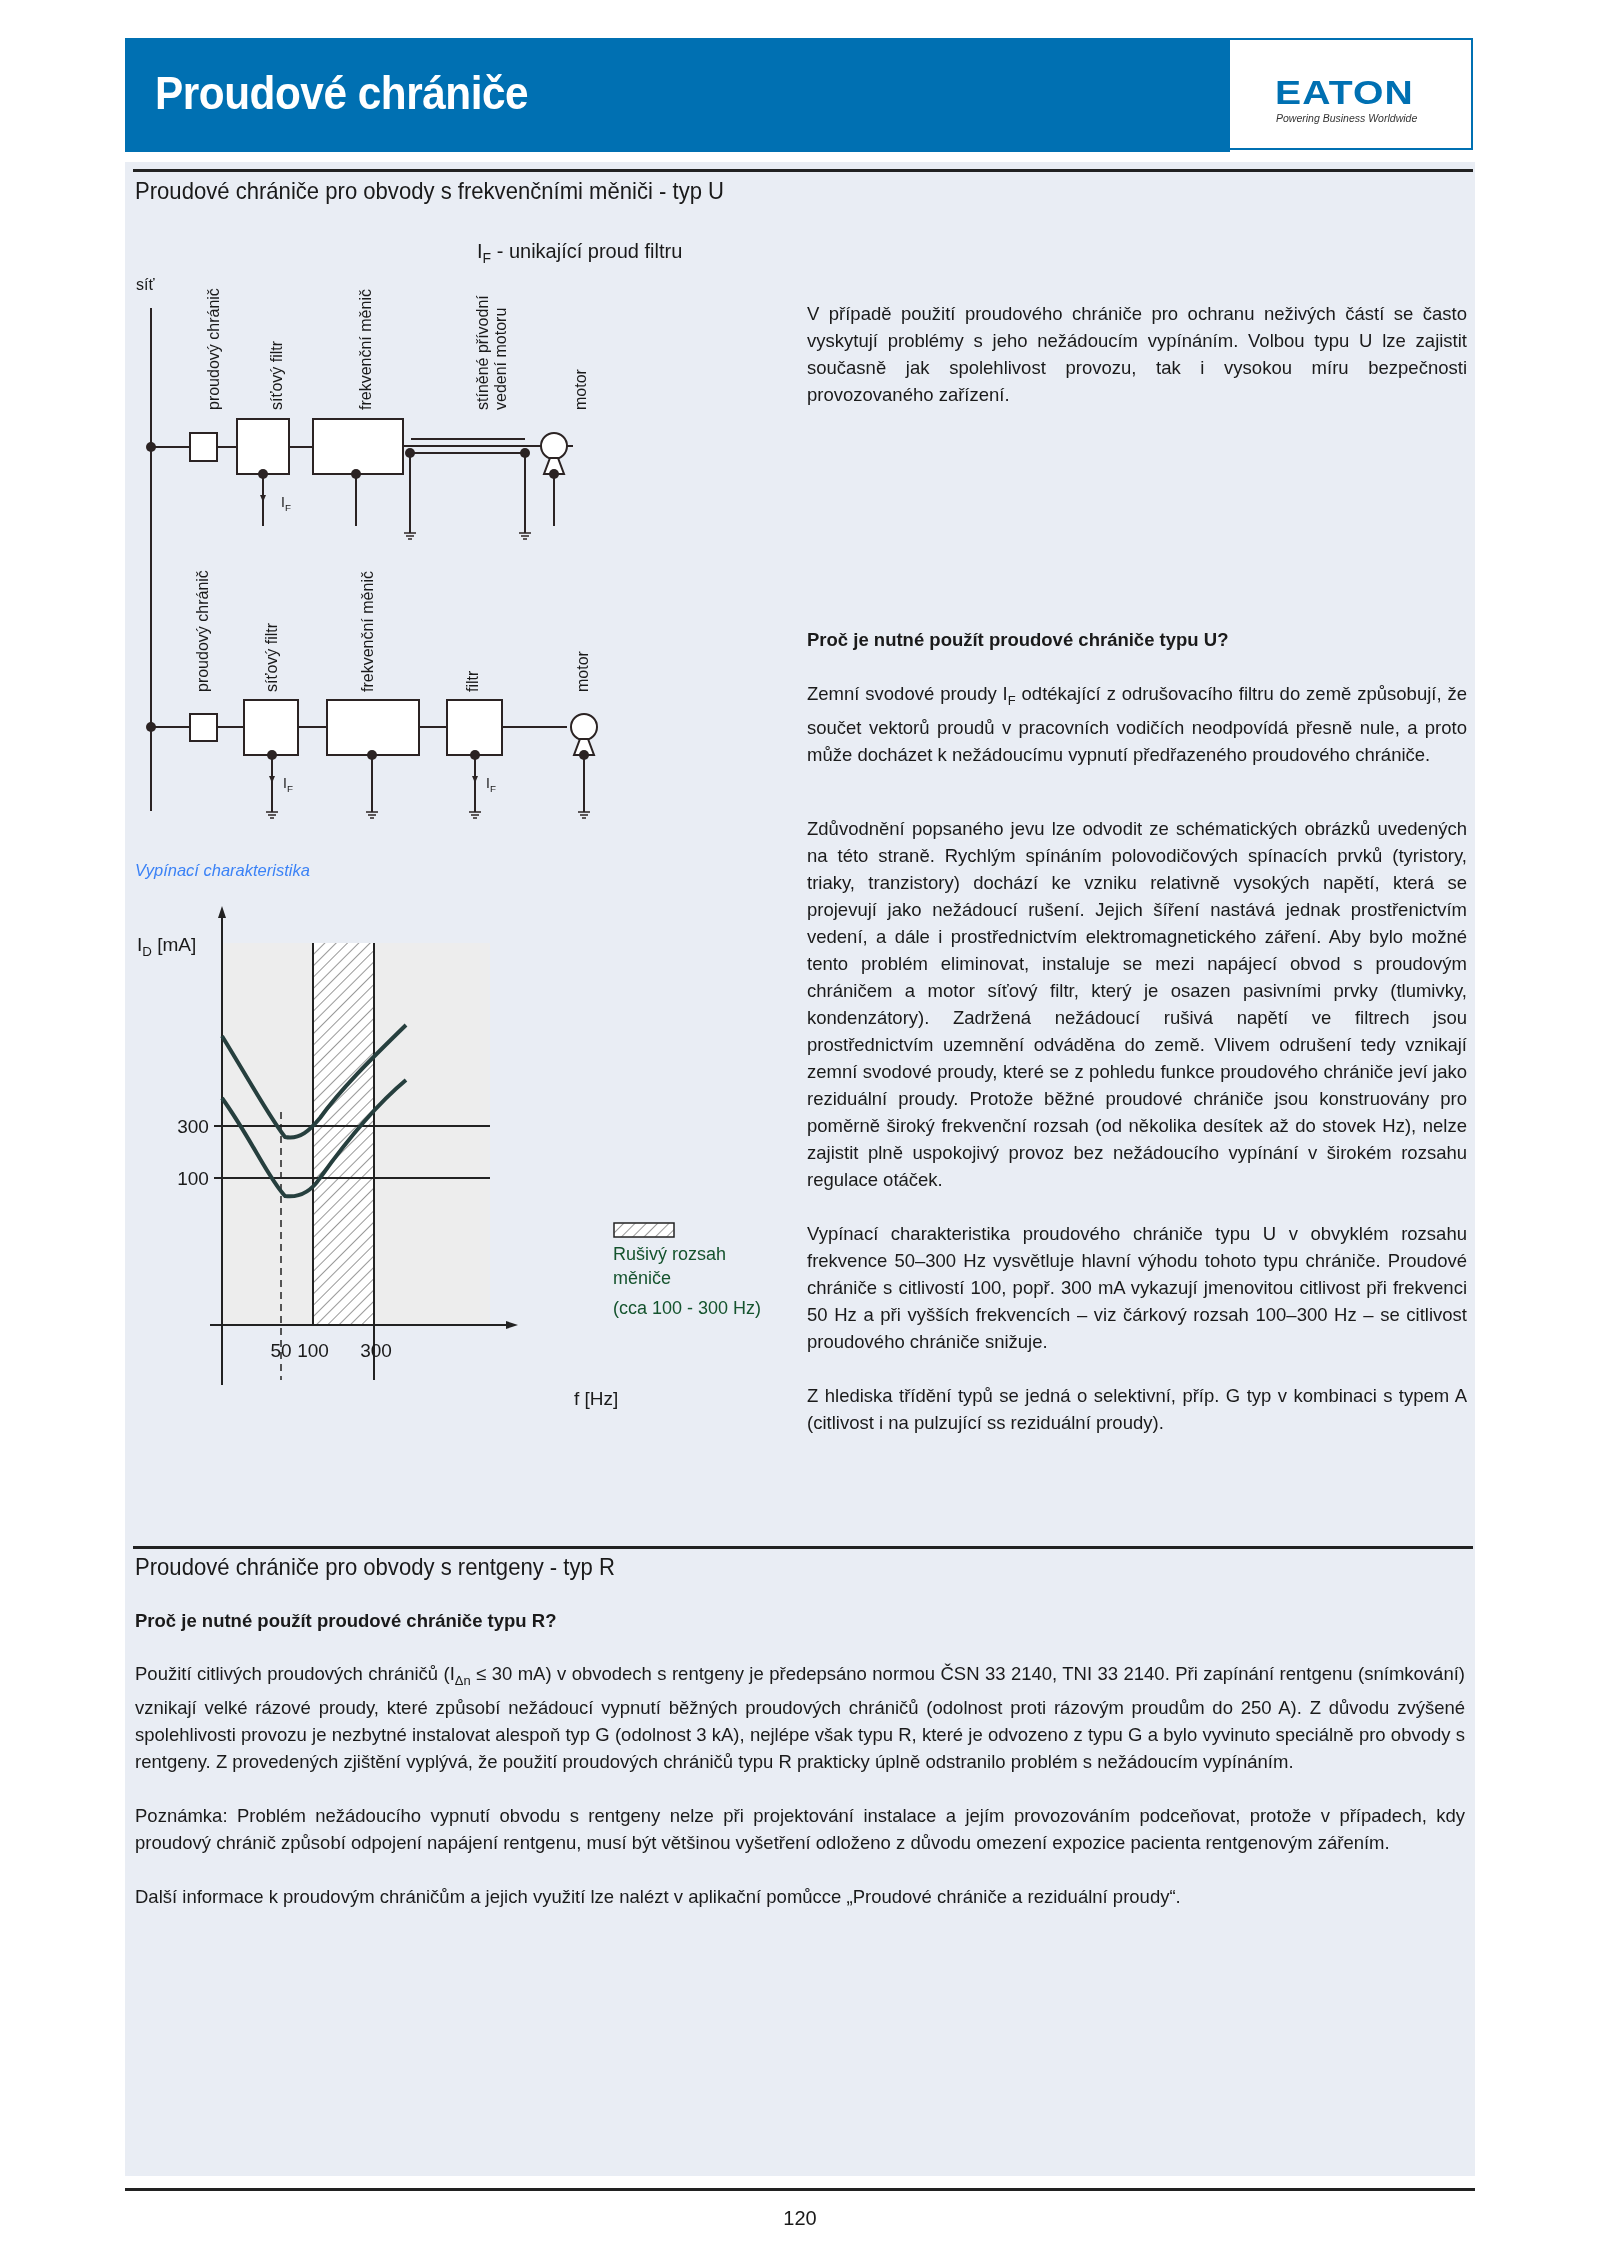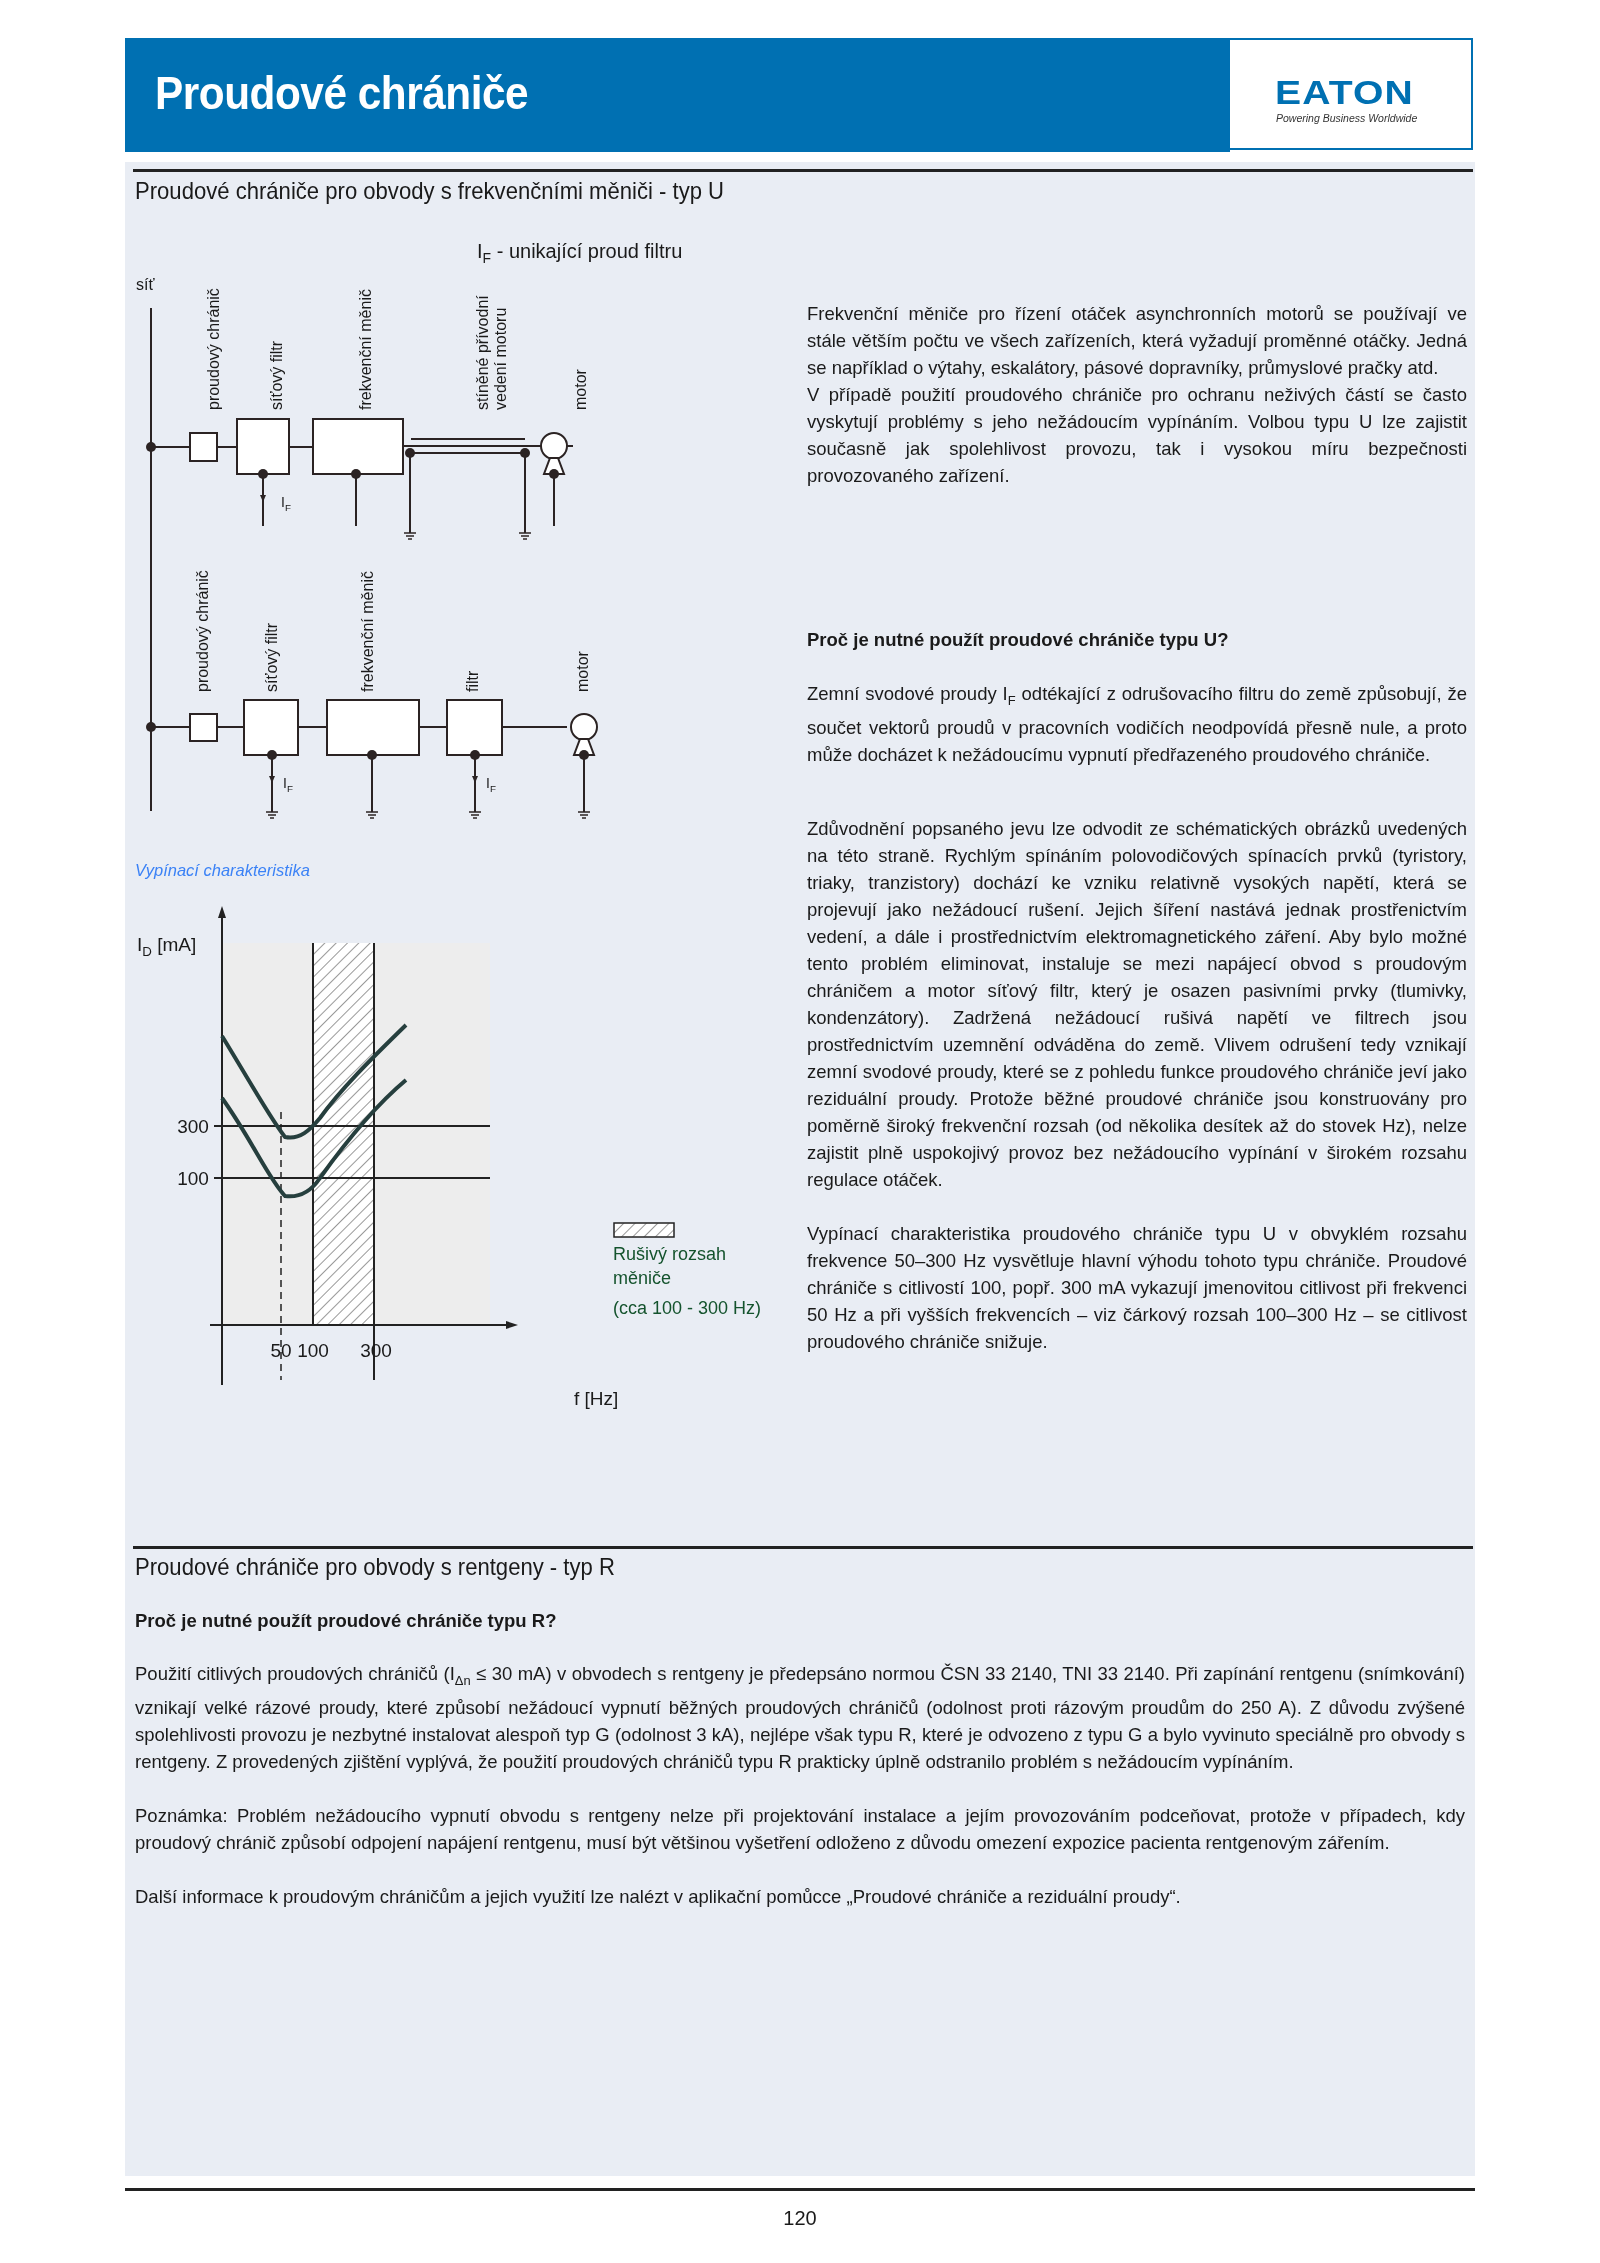--- a/index.html
+++ b/index.html
@@ -178,33 +178,33 @@
   <rect x="1" y="1" width="60" height="14" fill="#fff" stroke="#222" stroke-width="1.5"></rect>
   <rect x="1" y="1" width="60" height="14" fill="url(#hatch)"></rect>
 </svg>
 <div class="legend-txt" style="left:613px;top:1242px;">
   <div>Rušivý rozsah</div>
   <div>měniče</div>
 </div>
 <div class="legend-txt" style="left:613px;top:1296px;">(cca 100 - 300 Hz)</div>
 
 <div class="txt" style="left:807px;top:300px;width:660px;">
-  <div>Frekvenční měniče pro řízení otáček asynchronních motorů se používají ve stále větším počtu ve všech zařízeních, která vyžadují proměnné otáčky. Jedná se například o výtahy, eskalátory, pásové dopravníky, průmyslové pračky atd.</div>
   <div>V případě použití proudového chrániče pro ochranu neživých částí se často vyskytují problémy s jeho nežádoucím vypínáním. Volbou typu U lze zajistit současně jak spolehlivost provozu, tak i vysokou míru bezpečnosti provozovaného zařízení.</div>
 </div>
 
 <div class="txt bold" style="left:807px;top:626px;width:660px;">Proč je nutné použít proudové chrániče typu U?</div>
 
 <div class="txt" style="left:807px;top:680px;width:660px;">
   <span>Zemní svodové proudy I</span><sub>F</sub><span> odtékající z odrušovacího filtru do země způsobují, že součet vektorů proudů v pracovních vodičích neodpovídá přesně nule, a proto může docházet k nežádoucímu vypnutí předřazeného proudového chrániče.</span>
 </div>
 
 <div class="txt" style="left:807px;top:815px;width:660px;">
   <p>Zdůvodnění popsaného jevu lze odvodit ze schématických obrázků uvedených na této straně. Rychlým spínáním polovodičových spínacích prvků (tyristory, triaky, tranzistory) dochází ke vzniku relativně vysokých napětí, která se projevují jako nežádoucí rušení. Jejich šíření nastává jednak prostřenictvím vedení, a dále i prostřednictvím elektromagnetického záření. Aby bylo možné tento problém eliminovat, instaluje se mezi napájecí obvod s proudovým chráničem a motor síťový filtr, který je osazen pasivními prvky (tlumivky, kondenzátory). Zadržená nežádoucí rušivá napětí ve filtrech jsou prostřednictvím uzemnění odváděna do země. Vlivem odrušení tedy vznikají zemní svodové proudy, které se z pohledu funkce proudového chrániče jeví jako reziduální proudy. Protože běžné proudové chrániče jsou konstruovány pro poměrně široký frekvenční rozsah (od několika desítek až do stovek Hz), nelze zajistit plně uspokojivý provoz bez nežádoucího vypínání v širokém rozsahu regulace otáček.</p>
   <p>Vypínací charakteristika proudového chrániče typu U v obvyklém rozsahu frekvence 50–300 Hz vysvětluje hlavní výhodu tohoto typu chrániče. Proudové chrániče s citlivostí 100, popř. 300 mA vykazují jmenovitou citlivost při frekvenci 50 Hz a při vyšších frekvencích – viz čárkový rozsah 100–300 Hz – se citlivost proudového chrániče snižuje.</p>
+  <p>Z hlediska třídění typů se jedná o selektivní, příp. G typ v kombinaci s typem A (citlivost i na pulzující ss reziduální proudy).</p>
 </div>
 
 <div class="rule" style="top:1546px"></div>
 <div class="h2" style="top:1553px">Proudové chrániče pro obvody s rentgeny - typ R</div>
 <div class="txt bold" style="left:135px;top:1607px;width:1330px;">Proč je nutné použít proudové chrániče typu R?</div>
 
 <div class="txt" style="left:135px;top:1660px;width:1330px;">
   <p><span>Použití citlivých proudových chráničů (I</span><sub>Δn</sub><span> ≤ 30 mA) v obvodech s rentgeny je předepsáno normou ČSN 33 2140, TNI 33 2140. Při zapínání rentgenu (snímkování) vznikají velké rázové proudy, které způsobí nežádoucí vypnutí běžných proudových chráničů (odolnost proti rázovým proudům do 250 A). Z důvodu zvýšené spolehlivosti provozu je nezbytné instalovat alespoň typ G (odolnost 3 kA), nejlépe však typu R, které je odvozeno z typu G a bylo vyvinuto speciálně pro obvody s rentgeny. Z provedených zjištění vyplývá, že použití proudových chráničů typu R prakticky úplně odstranilo problém s nežádoucím vypínáním.</span></p>
   <p>Poznámka: Problém nežádoucího vypnutí obvodu s rentgeny nelze při projektování instalace a jejím provozováním podceňovat, protože v případech, kdy proudový chránič způsobí odpojení napájení rentgenu, musí být většinou vyšetření odloženo z důvodu omezení expozice pacienta rentgenovým zářením.</p>
   <p>Další informace k proudovým chráničům a jejich využití lze nalézt v aplikační pomůcce „Proudové chrániče a reziduální proudy“.</p>

